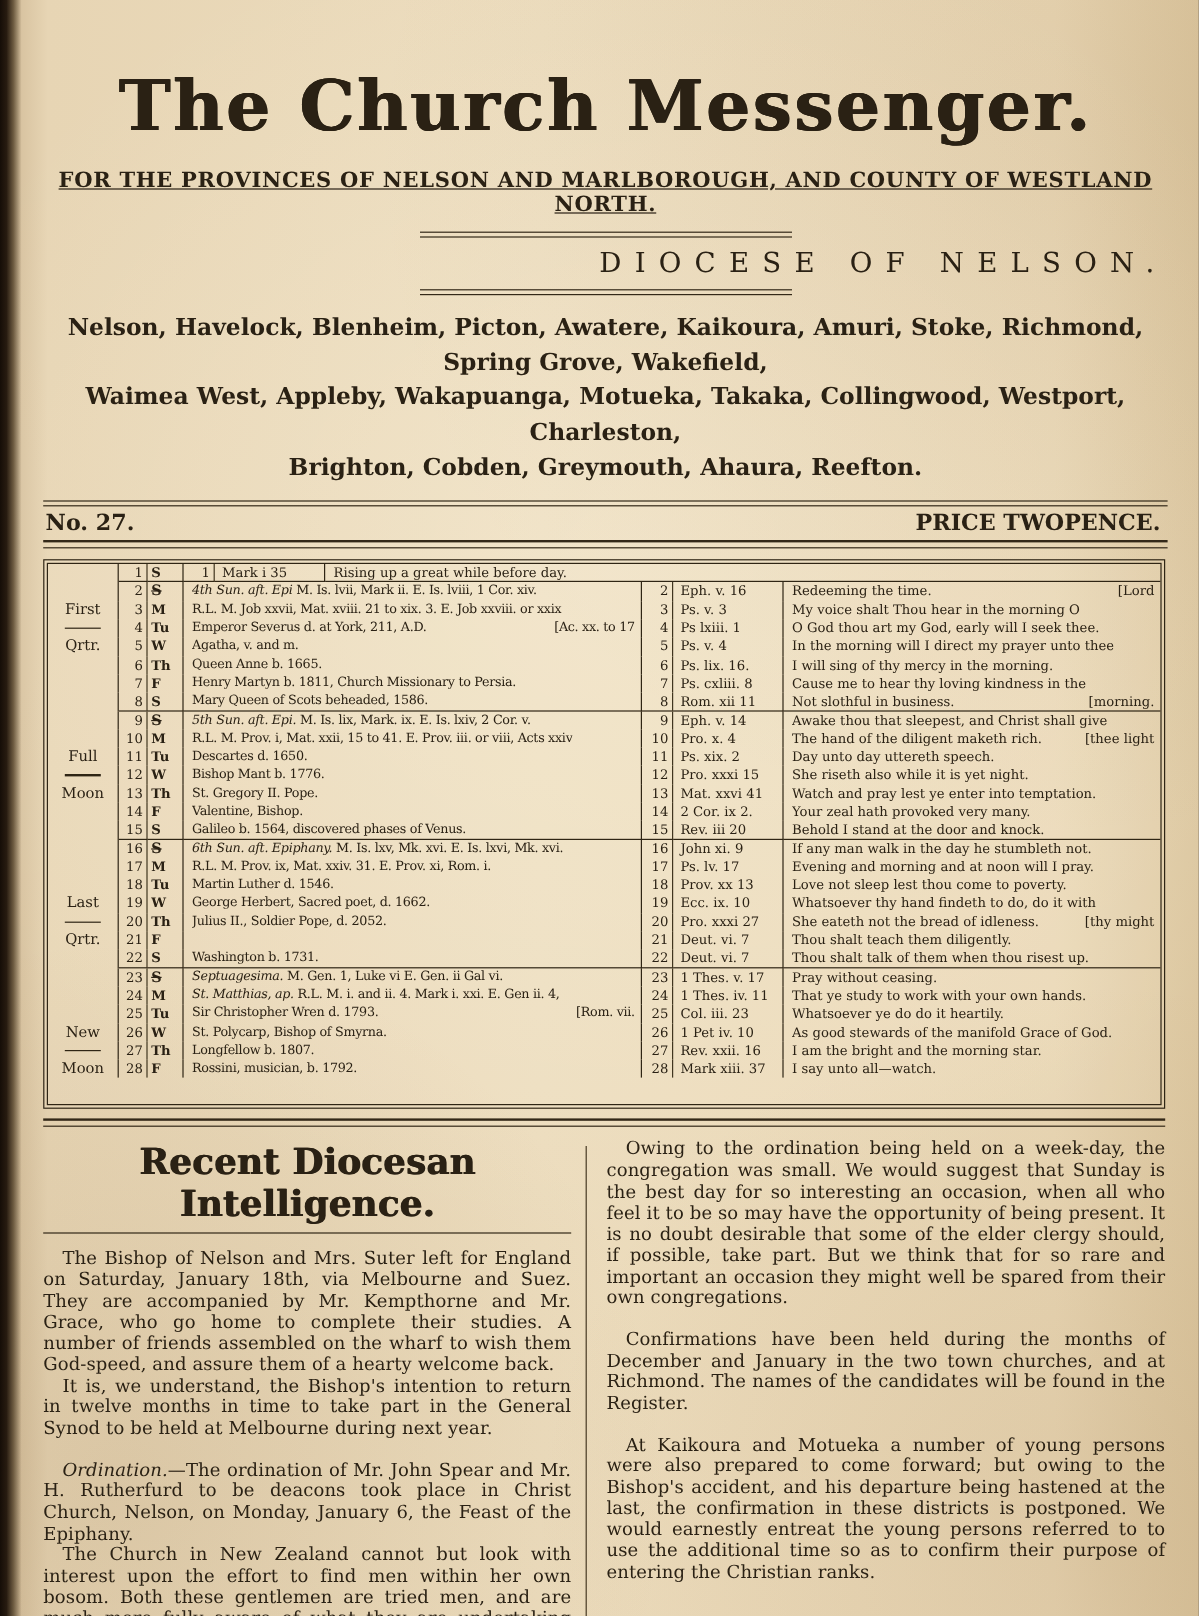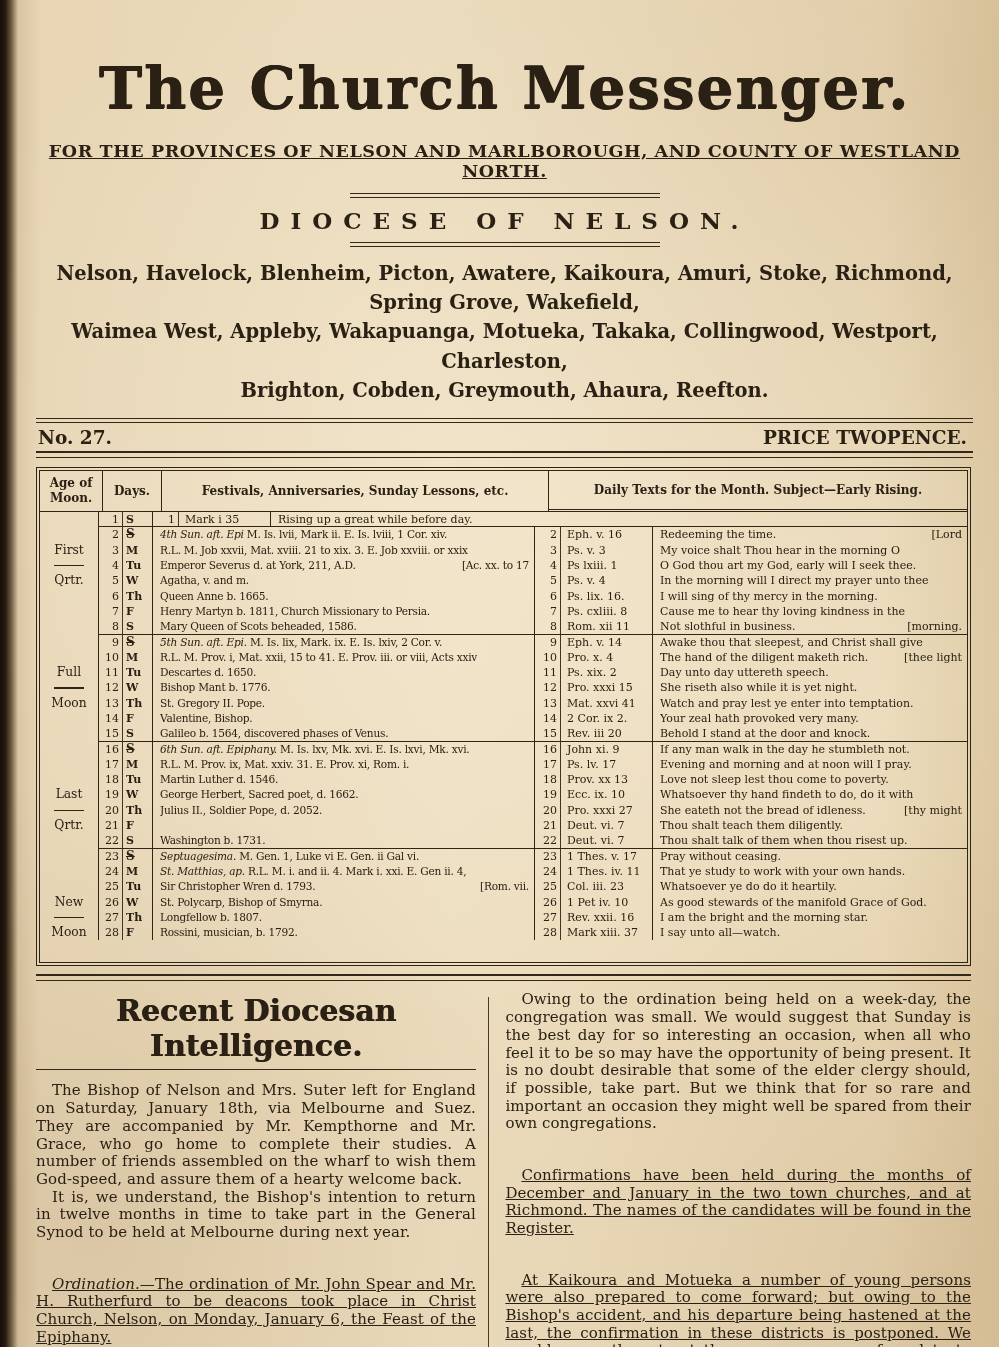--- a/index.html
+++ b/index.html
@@ -17,21 +17,21 @@
   .scan-edge{position:absolute;left:0;top:0;bottom:0;width:18px;
     background:linear-gradient(90deg,#150d07 0,#271b10 30%,#6d5b41 62%,rgba(109,91,65,0) 100%);}
   .inner{position:relative;padding:58px 26px 0 36px;}
 
   
   .title{text-align:center;font-size:58px;line-height:1.05;font-weight:bold;letter-spacing:2px;
     text-shadow:.8px 0 0 currentColor, 0 .5px 0 currentColor;margin:0;}
   .subtitle{text-align:center;font-weight:bold;font-size:17.5px;letter-spacing:.6px;margin-top:22px;text-decoration:underline;}
   .rule-double{height:3px;border-top:1.5px solid #332818;border-bottom:1.5px solid #332818;}
   .rule-short{width:310px;margin:12px auto 0;}
-  .diocese{text-align:center;font-weight:bold;font-size:23px;letter-spacing:11px;margin-top:9px;}
+  .diocese{text-align:right;font-weight:normal;font-size:23px;letter-spacing:11px;margin-top:9px;}
   .towns{margin-top:12px;text-align:center;font-weight:bold;font-size:19.5px;line-height:1.5;}
   .rule-full{margin-top:13px;}
   .dateline{display:flex;justify-content:space-between;align-items:center;
     font-weight:bold;font-size:18.5px;padding:4px 6px 3px 2px;}
   .rule-thick{height:4px;border-top:2px solid #332818;border-bottom:1.5px solid #332818;}
 
   
   .calendar{margin:9px 2px 0 0;border:4px double #2f2514;background:rgba(255,246,228,.10);}
   .cal-head{display:flex;align-items:stretch;font-weight:bold;font-size:12px;line-height:1.25;}
   .cal-head>div{display:flex;align-items:center;justify-content:center;text-align:center;padding:5px 2px;}
@@ -62,21 +62,21 @@
   .sep{margin:8px 2px 0 0;}
   .articles{display:flex;align-items:stretch;padding:10px 2px 0 0;}
   .col-left{width:452px;padding-right:12px;box-sizing:border-box;}
   .col-divider{width:1.4px;background:#473a24;margin:6px 0 14px;}
   .col-right{flex:1;padding-left:16px;box-sizing:border-box;}
   .art-heading{text-align:center;font-size:30px;font-weight:bold;margin:2px 0 6px;
     text-shadow:.7px 0 0 currentColor;}
   .hrule{border-top:1.6px solid #332818;margin:0 0 12px;}
   .articles p{margin:0;text-indent:16px;text-align:justify;font-size:15px;line-height:1.18;
     letter-spacing:.1px;}
-  .articles p.gap{margin-top:34px;text-decoration:underline;}
+  .articles p.gap{margin-top:17px;}
 </style>
 </head>
 <body>
 
 <div class="page">
   <div class="scan-edge"></div>
   <div class="inner">
 
     <header>
       <h1 class="title">The Church Messenger.</h1>
@@ -92,26 +92,20 @@
     </header>
 
     <div class="rule-double rule-full"></div>
     <div class="dateline">
       <span>No. 27.</span>
       <span>PRICE TWOPENCE.</span>
     </div>
     <div class="rule-thick"></div>
 
     <section class="calendar">
-      <div class="cal-head">
-        <div class="h-moon">Age of Moon.</div>
-        <div class="h-days">Days.</div>
-        <div class="h-fest">Festivals, Anniversaries, Sunday Lessons, etc.</div>
-        <div class="h-daily">Daily Texts for the Month.  Subject—Early Rising.</div>
-      </div>
       <div class="cal-body">
           <div class="cal-row wb">
             <div class="c-moon"></div>
             <div class="c-num">1</div>
             <div class="c-day">S</div>
             <div class="c-num2">1</div>
             <div class="c-ref">Mark i  35</div>
             <div class="c-txt">
               <span class="cmain">Rising up a great while before day.</span>
             </div>

